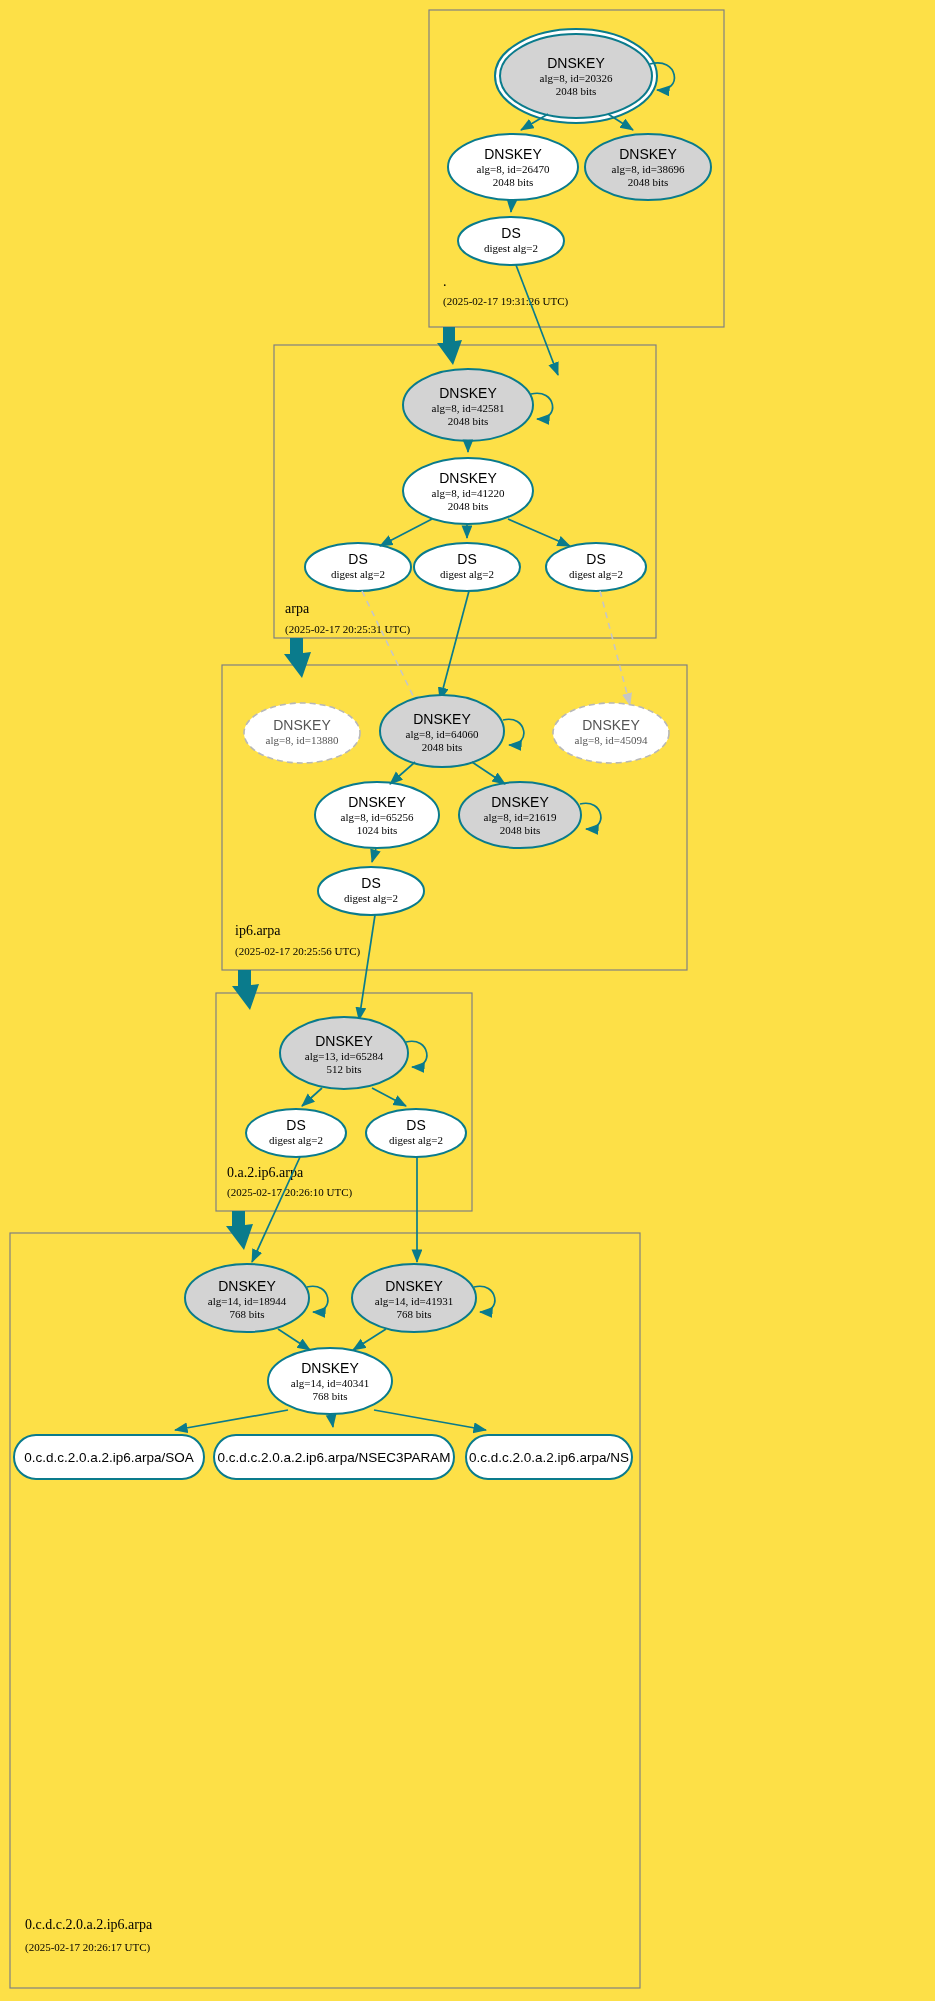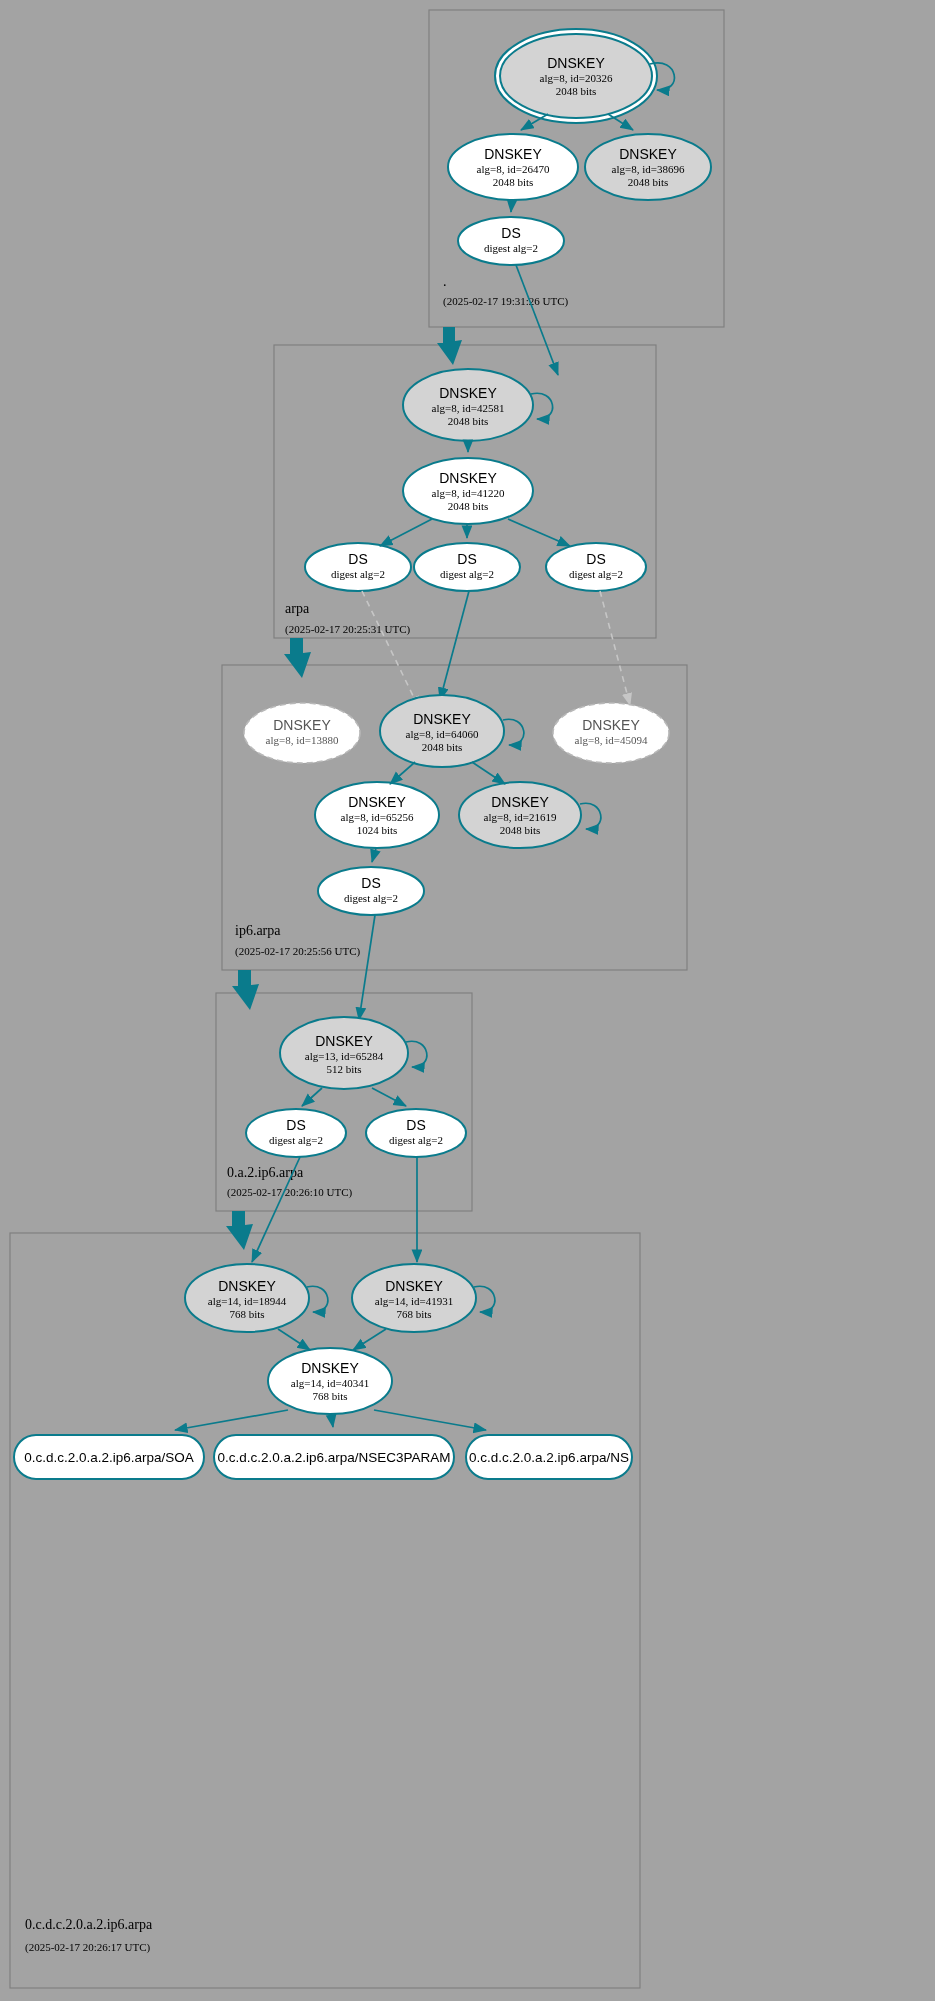--- a/index.html
+++ b/index.html
@@ -1,17 +1,17 @@
 <!DOCTYPE html>
 <html><head>
 <meta charset="utf-8">
 <style>
   html,body{margin:0;padding:0;background:#ffffff;}
   body{font-family:"Liberation Sans", sans-serif;}
-  #stage{position:relative;width:935px;height:2001px;background:#a3a3a3;overflow:hidden;}
+  #stage{position:relative;width:935px;height:2001px;background:#fde047;overflow:hidden;}
   svg#diagram{position:absolute;top:0;left:0;width:935px;height:2001px;}
 
   .zone-box{fill:none;stroke:#808080;stroke-width:1.2;}
   .zone-name{font-family:"Liberation Serif",serif;font-size:14px;fill:#000;}
   .zone-time{font-family:"Liberation Serif",serif;font-size:11px;fill:#000;}
 
   .node-ell{stroke:#0a7b8c;stroke-width:2;}
   .node-ell.fill-gray{fill:#d3d3d3;}
   .node-ell.fill-white{fill:#ffffff;}
   .node-ell.dashed{stroke:#b8b8b8;stroke-width:1.6;stroke-dasharray:6 4;fill:#ffffff;}

